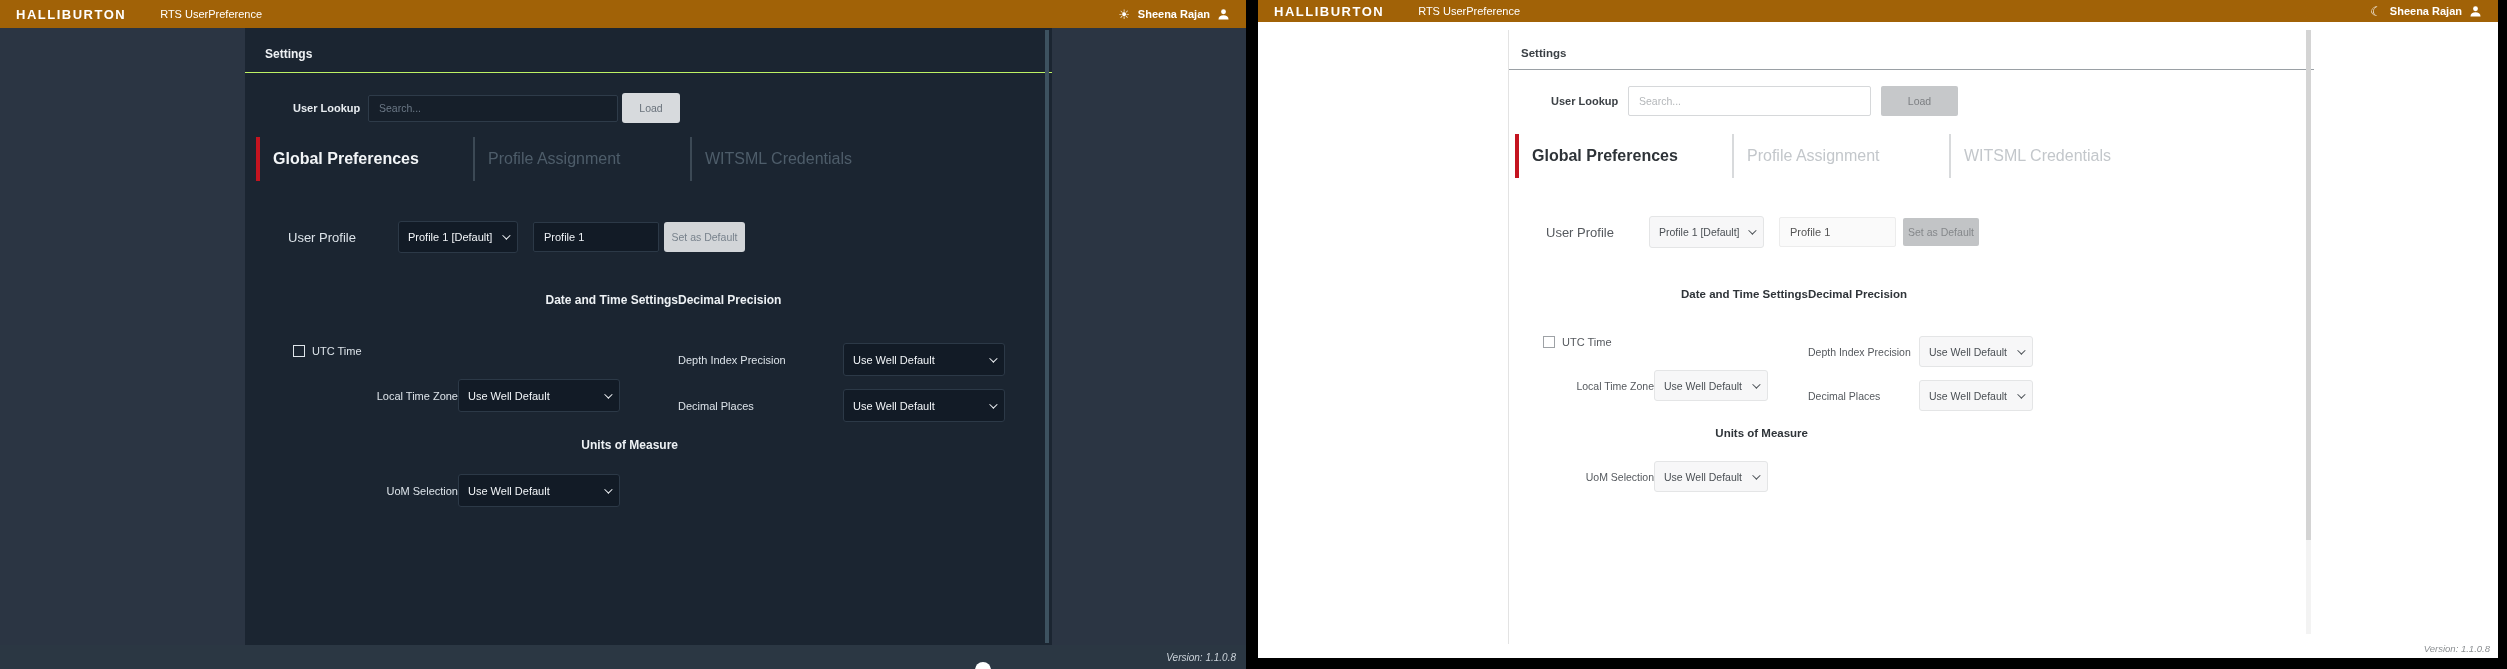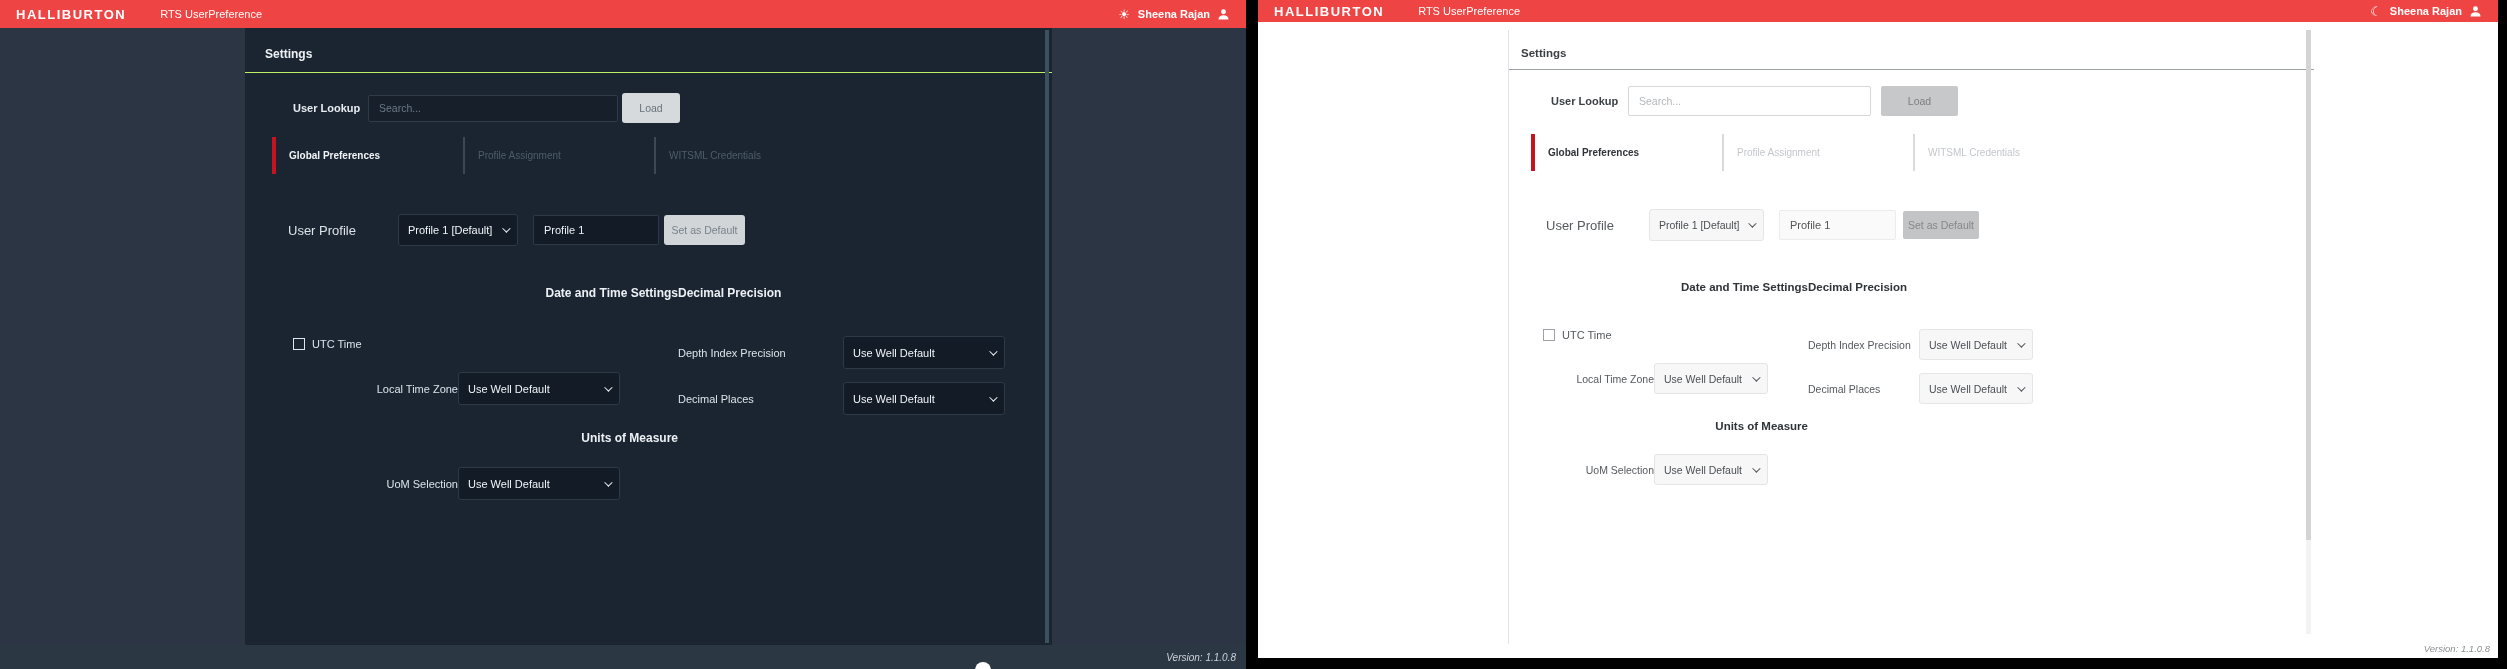--- a/index.html
+++ b/index.html
@@ -6,21 +6,21 @@
   html,body { background:#000; }
   body { font-family:"Liberation Sans", sans-serif; }
   #stage { position:relative; width:2507px; height:669px; background:#000; overflow:hidden; }
 
   
   .panel { position:absolute; top:0; display:flex; flex-direction:column; }
   .panel-dark  { left:0;     width:1246px; height:669px; background:#2b3543; }
   .panel-light { left:1258px; width:1240px; height:658px; background:#ffffff; }
 
   
-  .appbar { height:28px; background:#ef4444; display:flex; align-items:center; padding:0 16px; flex-shrink:0; }
+  .appbar { height:28px; background:#a16207; display:flex; align-items:center; padding:0 16px; flex-shrink:0; }
   .panel-light .appbar { height:22px; }
   .logo { color:#fff; font-weight:bold; font-size:13px; letter-spacing:1.5px; }
   .app-title { color:#fff; font-size:11px; margin-left:34px; }
   .appbar .spacer { flex:1; }
   .theme-icon { color:#fff; font-size:13px; line-height:1; margin-right:8px; }
   .user-name { color:#fff; font-size:11px; font-weight:bold; margin-right:7px; }
   .person-icon svg { width:13px; height:13px; display:block; }
 
   
   .panel-body { flex:1; position:relative; }
@@ -41,21 +41,21 @@
   input.search::placeholder { color:#6b7886; }
   .panel-light input.search { width:243px; height:30px; background:#fff; border-color:#d6d8da; color:#555; }
   .panel-light input.search::placeholder { color:#b4b7ba; }
   .load-btn { margin-left:4px; width:58px; height:30px; background:#d7dadd; color:#6a737c; border:none;
               border-radius:3px; font-size:10.5px; font-family:inherit; }
   .panel-light .load-btn { margin-left:10px; width:77px; height:30px; background:#c6c8ca; color:#7c7f82; border-radius:2px; }
 
   
   .tabs { display:flex; margin:14px 0 0 11px; }
   .panel-light .tabs { margin:18px 0 0 6px; }
-  .tab { width:175px; border-left:2px solid #3c4955; padding:13px 0 13px 13px; font-size:10px; color:#4e5d6a; cursor:default;margin-left:16px; }
+  .tab { width:217px; border-left:2px solid #3c4955; padding:13px 0 13px 13px; font-size:16px; color:#4e5d6a; cursor:default; }
   .tab.active { border-left:4px solid #c41420; color:#f2f5f7; font-weight:bold; }
   .panel-light .tab { color:#c3c7cb; border-left-color:#d8dadc; }
   .panel-light .tab.active { color:#2e3338; border-left-color:#c41420; }
 
   
   .profile-row { display:flex; align-items:center; margin:40px 0 0 43px; }
   .panel-light .profile-row { margin:38px 0 0 37px; }
   .profile-label { width:110px; font-size:13px; color:#dce3e9; }
   .panel-light .profile-label { width:103px; color:#55595e; }
 

